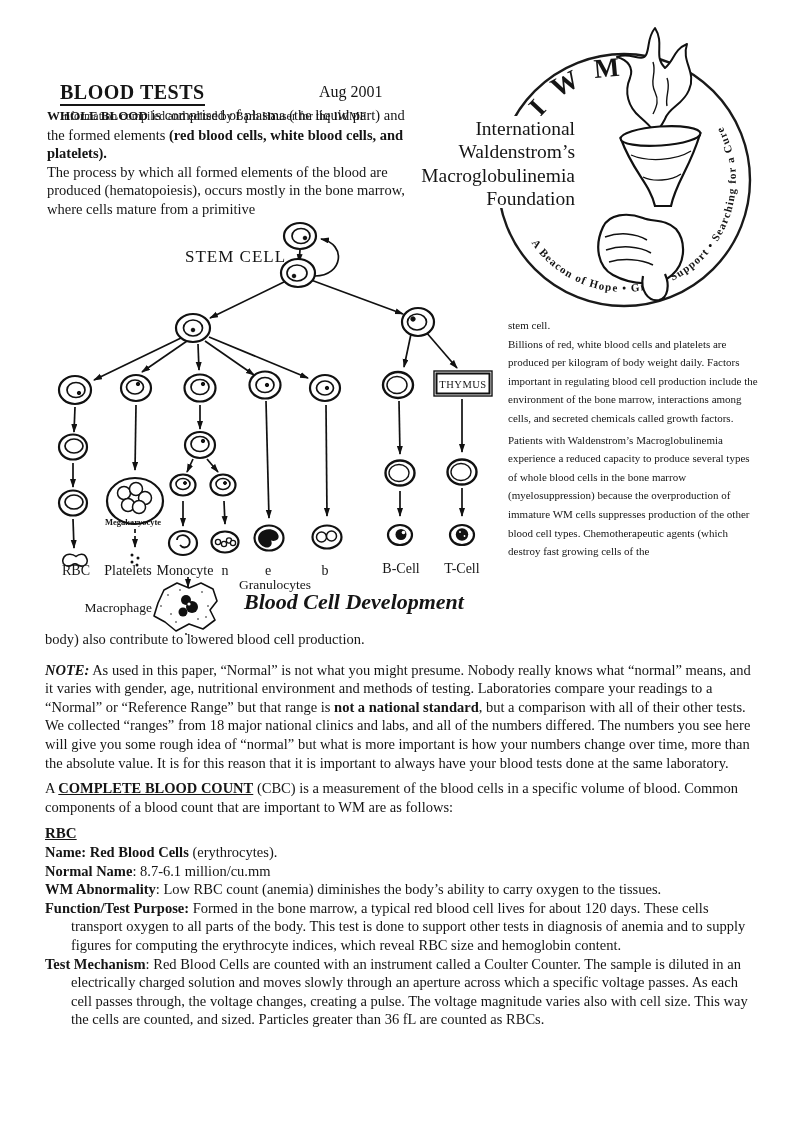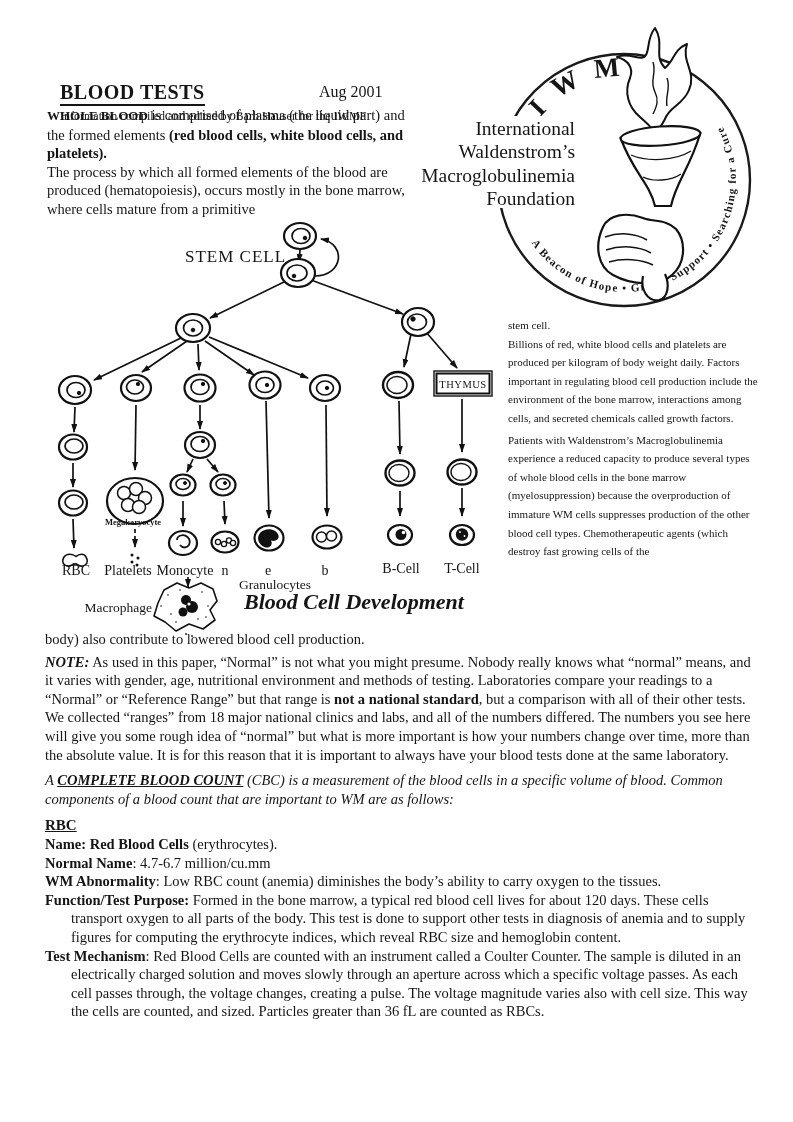--- a/index.html
+++ b/index.html
@@ -18,22 +18,22 @@
   
   .intro { position:absolute; left:47px; top:106px; width:364px; font-size:14.5px; line-height:18.6px; }
   .intro p + p { margin-top:0; }
   .lead-bold { font-size:13px; font-weight:bold; }
   .bold { font-weight:bold; }
   
   .rightcol { position:absolute; left:508px; top:316px; width:252px; font-size:11px; line-height:18.6px; }
   .rightcol .p3 { margin-top:3px; }
   
   .bodytext { position:absolute; left:45px; top:630px; width:712px; font-size:14.5px; line-height:18.6px; }
-  .bodytext .note { margin-top:4px;font-family:Liberation Serif, serif; }
-  .bodytext .cbc { margin-top:7px;font-style:italic; }
+  .bodytext .note { margin-top:12px;font-family:Liberation Serif, serif; }
+  .bodytext .cbc { margin-top:7px; }
   .rbc-h { margin-top:8px; font-weight:bold; font-size:15px; }
   .u { text-decoration:underline; }
   .field { padding-left:26px; text-indent:-26px; }
   
   svg text { font-family:"Liberation Serif","DejaVu Serif",serif; fill:#151515; }
   .logo { position:absolute; left:403px; top:22px; }
   .diagram { position:absolute; left:40px; top:218px; }
   .dg-label { font-size:14px; }
   .dg-title { font-size:22px; font-weight:bold; font-style:italic; }
 </style>
@@ -296,19 +296,19 @@
     <p>Billions of red, white blood cells and platelets are produced per kilogram of body weight daily.  Factors important in regulating blood cell production include the environment of the bone marrow, interactions among cells, and secreted chemicals called growth factors.</p>
     <p class="p3">Patients with Waldenstrom’s Macroglobulinemia experience a reduced capacity to produce several types of whole blood cells in the bone marrow (myelosuppression) because the overproduction of immature WM cells suppresses production of the other blood cell types. Chemotherapeutic agents (which destroy fast growing cells of the</p>
   </div>
 
   <div class="bodytext">
     <p class="cont">body) also contribute to lowered blood cell production.</p>
     <p class="note"><b><i>NOTE:</i></b><span>  As used in this paper, “Normal” is not what you might presume. Nobody really knows what “normal” means, and it varies with gender, age, nutritional environment and methods of testing. Laboratories compare your readings to a “Normal” or “Reference Range” but that range is </span><b>not a national standard</b><span>, but a comparison with all of their other tests. We collected “ranges” from 18 major national clinics and labs, and all of the numbers differed. The numbers you see here will give you some rough idea of “normal” but what is more important is how your numbers change over time, more than the absolute value. It is for this reason that it is important to always have your blood tests done at the same laboratory.</span></p>
     <p class="cbc"><span>A </span><b class="u">COMPLETE BLOOD COUNT</b><span> (CBC) is a measurement of the blood cells in a specific volume of blood. Common components of a blood count that are important to WM are as follows:</span></p>
     <div class="rbc-h"><span class="u">RBC</span></div>
     <div class="field"><b>Name:  Red Blood Cells</b><span> (erythrocytes).</span></div>
-    <div class="field"><b>Normal Name</b><span>: 4.7-6.7 million/cu.mm</span></div>
+    <div class="field"><b>Normal Name</b><span>: 8.7-6.1 million/cu.mm</span></div>
     <div class="field"><b>WM Abnormality</b><span>: Low RBC count (anemia) diminishes the body’s ability to carry oxygen to the tissues.</span></div>
     <div class="field"><b>Function/Test Purpose:</b><span>   Formed in the bone marrow, a typical red blood cell lives for about 120 days. These cells transport oxygen to all parts of the body. This test is done to support other tests in diagnosis of anemia and to supply figures for computing the erythrocyte indices, which reveal RBC size and hemoglobin content.</span></div>
     <div class="field"><b>Test Mechanism</b><span>:   Red Blood Cells are counted with an instrument called a Coulter Counter. The sample is diluted in an electrically charged solution and moves slowly through an aperture across which a specific voltage passes. As each cell passes through, the voltage changes, creating a pulse. The voltage magnitude varies also with cell size. This way the cells are counted, and sized.  Particles greater than 36 fL are counted as RBCs.</span></div>
   </div>
 
 </div>
 
 </body></html>

